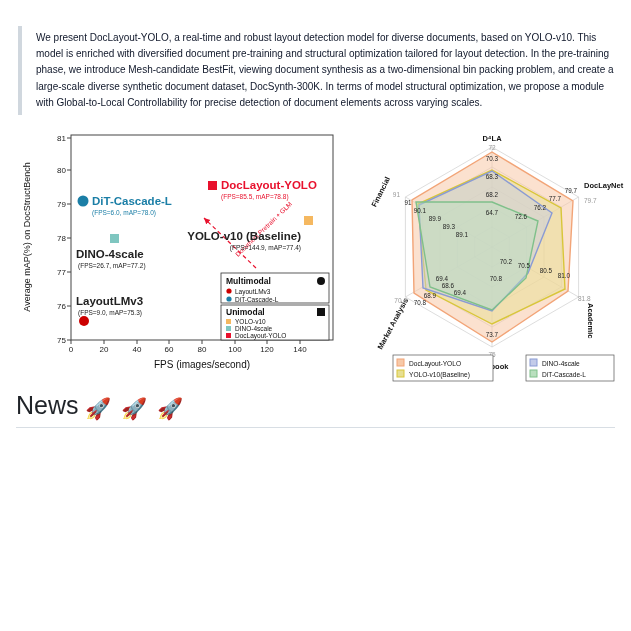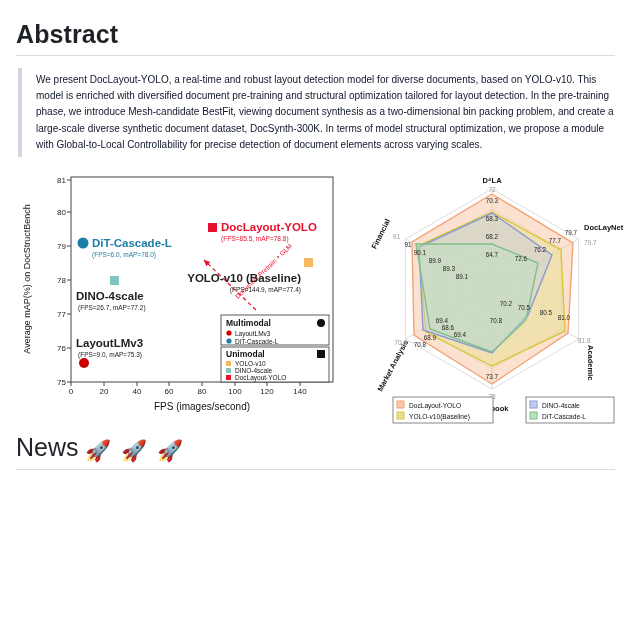--- a/index.html
+++ b/index.html
@@ -51,21 +51,20 @@
     padding-bottom: 6px;
     border-bottom: 1px solid #d8dee4;
   }
   .rockets { font-size: 21px; letter-spacing: 2px; vertical-align: -2px; }
 </style>
 </head>
 <body>
 
 <div class="page">
 
-  <h1 class="section-title">Abstract</h1>
 
   <div class="abstract-block">
     <p>We present DocLayout-YOLO, a real-time and robust layout detection model for diverse documents, based on YOLO-v10. This model is enriched with diversified document pre-training and structural optimization tailored for layout detection. In the pre-training phase, we introduce Mesh-candidate BestFit, viewing document synthesis as a two-dimensional bin packing problem, and create a large-scale diverse synthetic document dataset, DocSynth-300K. In terms of model structural optimization, we propose a module with Global-to-Local Controllability for precise detection of document elements across varying scales.</p>
   </div>
 
   <div class="figures">
 
     <div class="fig-left">
       <svg width="330" height="260" viewBox="0 0 330 260">
 

